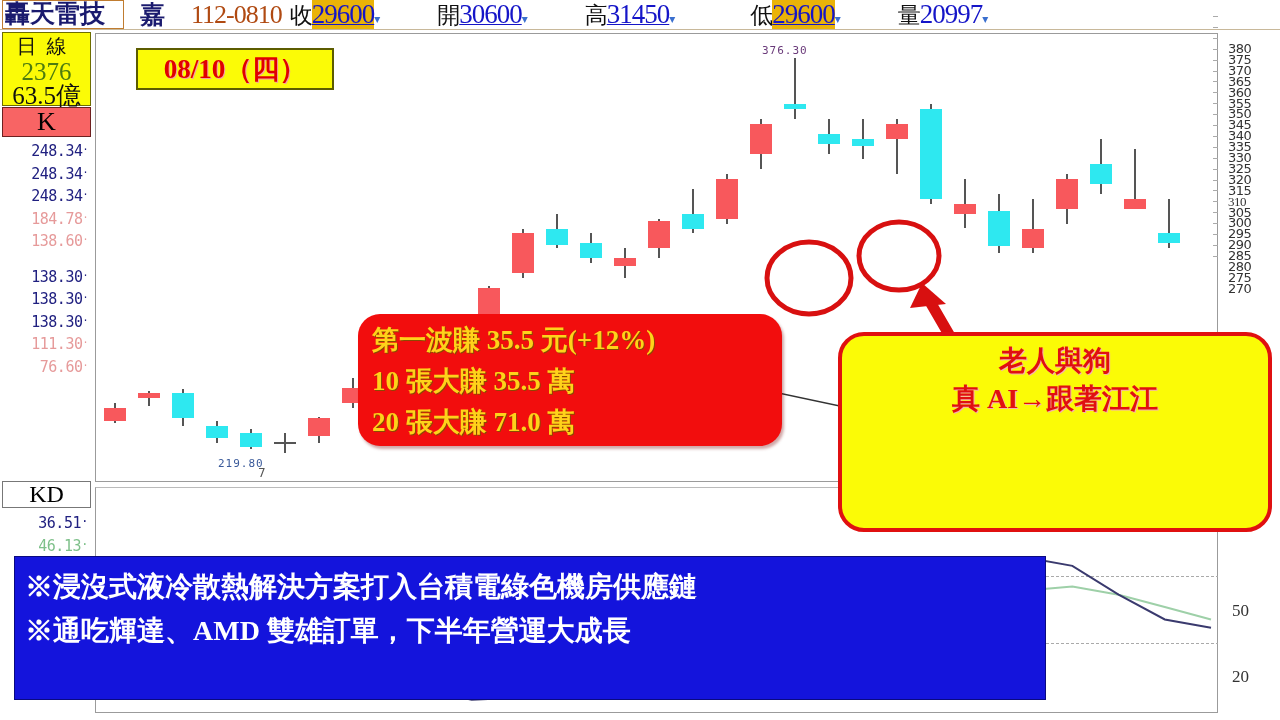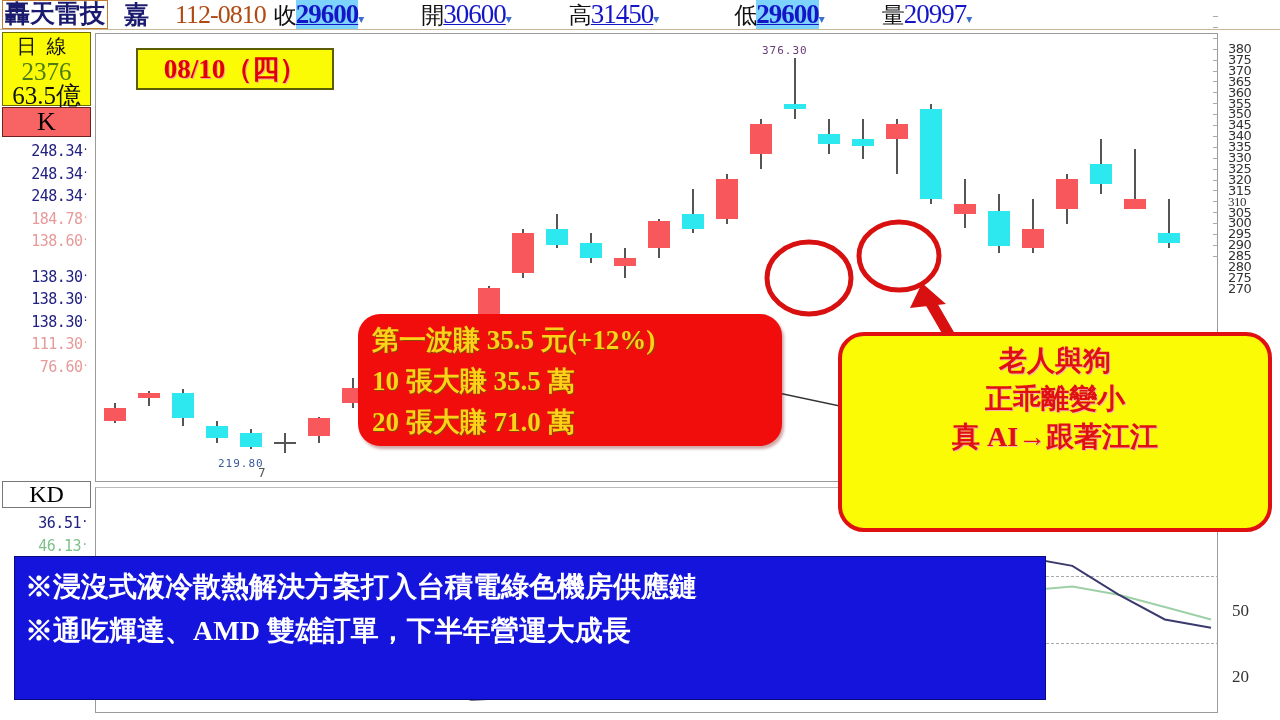--- a/index.html
+++ b/index.html
@@ -14,41 +14,41 @@
   
   .quote-bar {
     position:absolute; left:0; top:0; width:1280px; height:30px;
     background:#ffffff;
     border-bottom:1px solid #c8b89a;
     display:flex; align-items:center;
   }
   .qb-name {
     margin-left:2px;
     border:1px solid #c07c30;
-    padding:0 2px 1px 2px;
+    padding:0 18px 1px 2px;
     font-size:25px; line-height:26px;
     color:#1a1a6e; font-weight:700;
     letter-spacing:0px;
     font-family:"DejaVu Sans", sans-serif;
   }
   .qb-name2 {
     font-size:25px; line-height:26px; color:#1a1a6e; font-weight:700;
     margin-left:16px;
     font-family:"DejaVu Sans", sans-serif;
   }
   .qb-date {
     margin-left:26px; font-size:26px; color:#b04a12; font-weight:500;
     letter-spacing:-1px;
     font-family:"Liberation Serif", serif;
   }
   .qb-field { font-size:25px; color:#101010; letter-spacing:-1px; white-space:nowrap;
     font-family:"DejaVu Sans", sans-serif; font-weight:400;}
   .qb-field .lbl { font-size:23px; color:#101010; }
   .qb-field .val { color:#1515c8; font-family:"Liberation Serif", serif; font-size:27px; }
-  .qb-field .val.hl { background:#7dd3fc;font-weight:bold; }
+  .qb-field .val.hl { background:#eab308; }
   .qb-field .val.u { text-decoration:underline; text-decoration-thickness:1px; }
   .qb-tick { color:#3a6fcf; font-size:12px; vertical-align:baseline; }
   .qb-sp1 { margin-left:8px; }
   .qb-sp2 { margin-left:58px; }
   .qb-sp3 { margin-left:58px; }
   .qb-sp4 { margin-left:76px; }
   .qb-sp5 { margin-left:58px; }
 
   
   .sidebar { position:absolute; left:0; top:30px; width:95px; height:690px; background:#fff; }
@@ -432,21 +432,20 @@
   <div class="date-badge">08/10（四）</div>
 
   <div class="red-box">
     <div class="ln">第一波賺 35.5 元(+12%)</div>
     <div class="ln">10 張大賺 35.5 萬</div>
     <div class="ln">20 張大賺 71.0 萬</div>
   </div>
 
   <div class="yellow-box">
     <div class="ln">老人與狗</div>
-    <div class="ln">正乖離變小</div>
     <div class="ln">真 AI→跟著江江</div>
   </div>
 
   <div class="blue-box">
     <div class="ln">※浸沒式液冷散熱解決方案打入台積電綠色機房供應鏈</div>
     <div class="ln">※通吃輝達、AMD 雙雄訂單，下半年營運大成長</div>
   </div>
 
 <div class="axis-tick-mark" style="top: 16px;"></div>
     <div class="axis-tick-mark" style="top: 26.9px;"></div>

